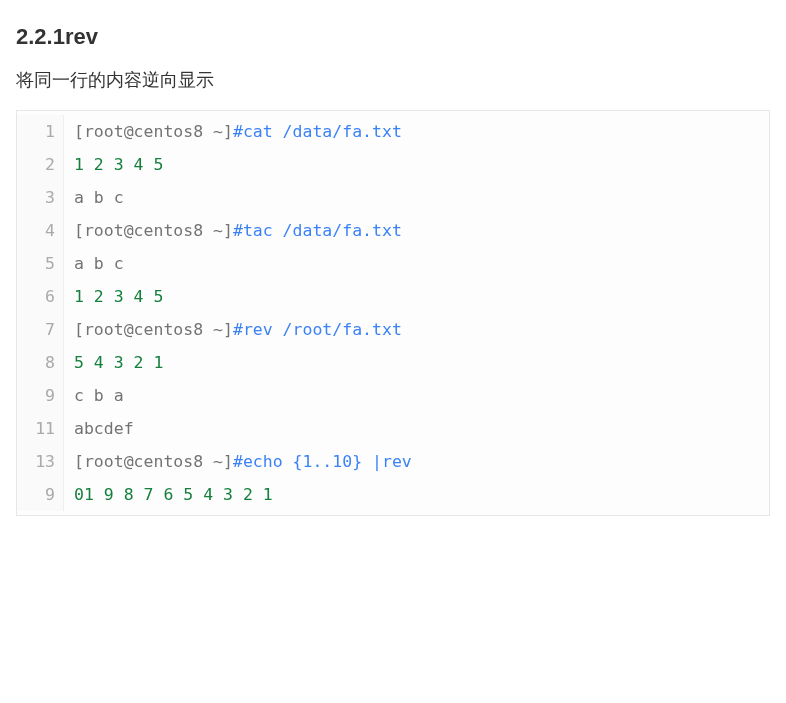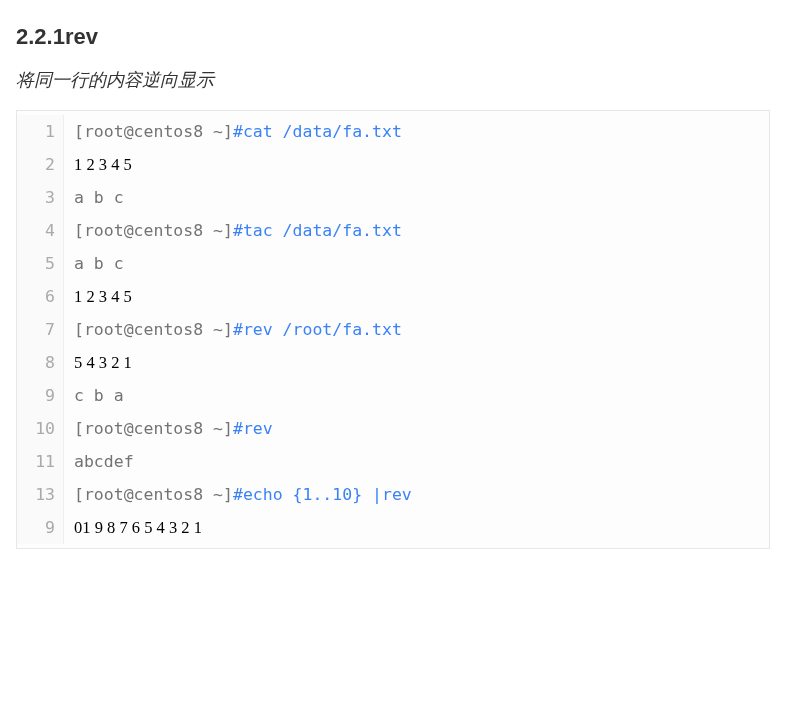--- a/index.html
+++ b/index.html
@@ -14,21 +14,20 @@
     font-size: 22px;
     font-weight: 700;
     color: #333;
     margin: 8px 0 18px 0;
   }
   .desc {
     font-size: 18px;
     color: #333;
     margin: 0 0 18px 0;
     font-weight: 400;
-    font-style: italic;
   }
   .code-block {
     border: 1px solid #e7e7e7;
     background: #fdfdfd;
     font-family: "Menlo", "Consolas", "DejaVu Sans Mono", monospace;
     font-size: 16.5px;
     line-height: 2.0;
     padding: 4px 0;
   }
   .code-line {
@@ -45,35 +44,34 @@
     user-select: none;
     background: #fafafa;
   }
   .code {
     padding-left: 10px;
     flex: 1;
     overflow: hidden;
   }
   .tok-black   { color: #737373; }
   .tok-comment { color: #3b82f6; }
-  .tok-number  { color: #000000; font-family: Liberation Serif, serif; }
+  .tok-number  { color: #15803d; }
 </style>
 </head>
 <body>
 
 <h3>2.2.1rev</h3>
 <p class="desc">将同一行的内容逆向显示</p>
 
 <div class="code-block" id="code-block">
     <div class="code-line"><div class="gutter">1</div><div class="code"><span class="tok-black">[root@centos8 ~]</span><span class="tok-comment">#cat /data/fa.txt</span></div></div>
     <div class="code-line"><div class="gutter">2</div><div class="code"><span class="tok-number">1 2 3 4 5</span></div></div>
     <div class="code-line"><div class="gutter">3</div><div class="code"><span class="tok-black">a b c</span></div></div>
     <div class="code-line"><div class="gutter">4</div><div class="code"><span class="tok-black">[root@centos8 ~]</span><span class="tok-comment">#tac /data/fa.txt</span></div></div>
     <div class="code-line"><div class="gutter">5</div><div class="code"><span class="tok-black">a b c</span></div></div>
     <div class="code-line"><div class="gutter">6</div><div class="code"><span class="tok-number">1 2 3 4 5</span></div></div>
     <div class="code-line"><div class="gutter">7</div><div class="code"><span class="tok-black">[root@centos8 ~]</span><span class="tok-comment">#rev /root/fa.txt</span></div></div>
     <div class="code-line"><div class="gutter">8</div><div class="code"><span class="tok-number">5 4 3 2 1</span></div></div>
     <div class="code-line"><div class="gutter">9</div><div class="code"><span class="tok-black">c b a</span></div></div>
-    <div class="code-line"><div class="gutter">10</div><div class="code"><span class="tok-black">[root@centos8 ~]</span><span class="tok-comment">#rev</span></div></div>
     <div class="code-line"><div class="gutter">11</div><div class="code"><span class="tok-black">abcdef</span></div></div>
     <div class="code-line"><div class="gutter">13</div><div class="code"><span class="tok-black">[root@centos8 ~]</span><span class="tok-comment">#echo {1..10} |rev</span></div></div>
     <div class="code-line"><div class="gutter">9</div><div class="code"><span class="tok-number">01 9 8 7 6 5 4 3 2 1</span></div></div>
   </div>
 
 </body></html>

